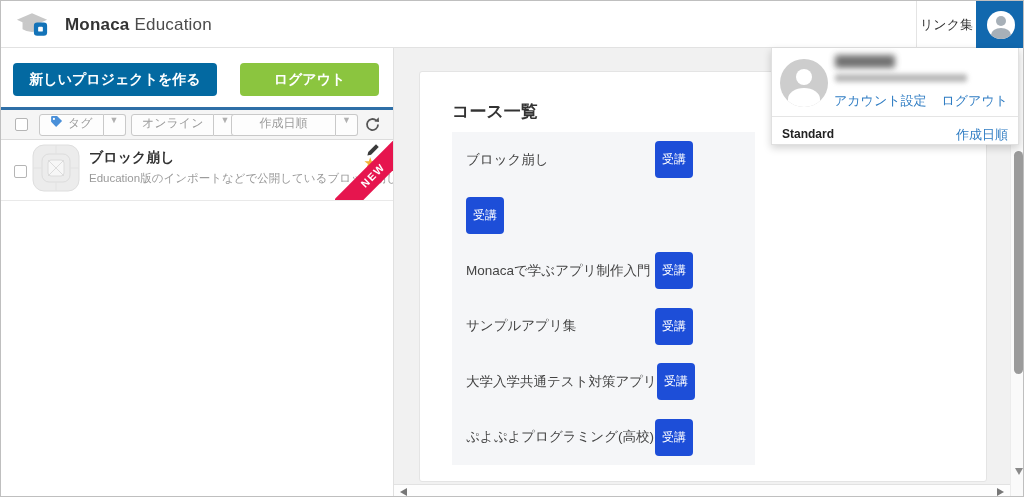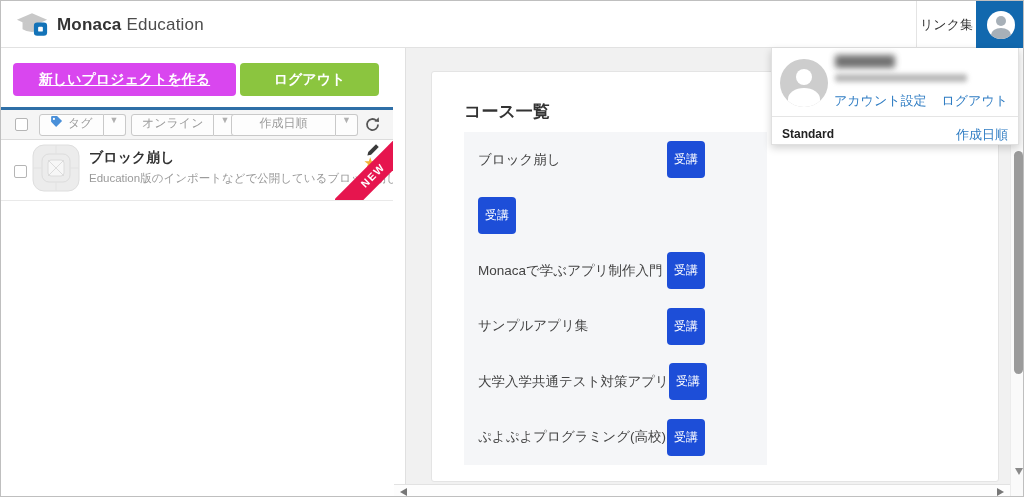--- a/index.html
+++ b/index.html
@@ -6,37 +6,37 @@
   html,body { background:#d7d7d7; }
   body { font-family:"Liberation Sans","DejaVu Sans",sans-serif; }
   .app { position:relative; width:1024px; height:497px; background:#fff; overflow:hidden;
          border:1px solid #bfbfbf; }
 
   
   .header { position:absolute; left:0; top:0; width:1024px; height:47px; background:#fff;
             border-bottom:1px solid #e2e2e2; z-index:20; }
   .brand { position:absolute; left:14px; top:0; height:47px; display:flex; align-items:center; gap:8px; }
   .brand-cap { width:34px; height:27px; }
-  .brand-text { font-size:17px; color:#3a3a3a; letter-spacing:.2px; }
+  .brand-text { font-size:17px; color:#3a3a3a; letter-spacing:.2px;margin-left:8px; }
   .brand-text b { font-weight:bold; color:#333; }
   .brand-text span { font-weight:normal; color:#4c4c4c; }
   .hdr-links { position:absolute; left:915px; top:0; width:60px; height:47px;
                border-left:1px solid #e4e4e4; display:flex; align-items:center; justify-content:center;
                font-size:13px; color:#333; cursor:pointer; }
   .hdr-avatar { position:absolute; left:975px; top:0; width:49px; height:47px; background:#1168ae;
                 display:flex; align-items:center; justify-content:center; cursor:pointer; }
   .avatar-circle { width:28px; height:28px; border-radius:50%; background:#fff; position:relative; overflow:hidden; }
   .avatar-circle .head { position:absolute; left:9px; top:5px; width:10px; height:10px; border-radius:50%; background:#a7b0b8; }
   .avatar-circle .body { position:absolute; left:4px; top:17px; width:20px; height:14px; border-radius:50% 50% 0 0; background:#a7b0b8; }
 
   
   .left-panel { position:absolute; left:0; top:47px; width:392px; height:450px; background:#fff; }
   .btn { border:none; border-radius:4px; color:#fff; font-weight:bold; font-size:14px;
          cursor:pointer; font-family:inherit; }
-  .btn-new { position:absolute; left:12px; top:15px; width:223px; height:33px; background:#d946ef;text-decoration:underline; }
+  .btn-new { position:absolute; left:12px; top:15px; width:204px; height:33px; background:#0369a1; }
   .btn-import { position:absolute; left:239px; top:15px; width:139px; height:33px; background:#8bc53f; }
 
   .toolbar { position:absolute; left:0; top:59px; width:392px; height:33px; background:#f5f5f5;
              border-top:3px solid #2f6fa7; border-bottom:1px solid #dcdcdc; }
   .cbx { width:13px; height:13px; background:#fff; border:1px solid #b5b5b5; border-radius:2px; cursor:pointer; }
   .toolbar .cbx { position:absolute; left:14px; top:8px; }
   .btn-group { position:absolute; top:4px; height:22px; display:flex; }
   .bg-tag { left:38px; }
   .bg-online { left:130px; }
   .bg-sort { left:230px; }
@@ -56,21 +56,21 @@
                white-space:nowrap; }
   .pencil { position:absolute; right:13px; top:2px; width:14px; height:14px; cursor:pointer; }
   .star { position:absolute; right:16px; top:15px; font-size:15px; color:#f2b338; cursor:pointer;
           font-family:"DejaVu Sans",sans-serif; line-height:1; }
   .ribbon-wrap { position:absolute; right:0; top:0; width:58px; height:60px; overflow:hidden; pointer-events:none; }
   .ribbon { position:absolute; width:100px; height:21px; right:-30px; top:24px; background:#e6154e;
             transform:rotate(-45deg); color:#fff; font-size:10.5px; font-weight:bold; letter-spacing:1.5px;
             text-align:center; line-height:21px; }
 
   
-  .right-panel { position:absolute; left:404px; top:47px; width:617px; height:450px; background:#f1f1f1;
+  .right-panel { position:absolute; left:392px; top:47px; width:617px; height:450px; background:#f1f1f1;
                  border-left:1px solid #e0e0e0; }
   .course-card { position:absolute; left:25px; top:23px; width:568px; height:411px; background:#fff;
                  border:1px solid #e4e4e4; border-radius:3px; }
   .course-title { position:absolute; left:32px; top:28px; font-size:17px; font-weight:bold; color:#333; }
   .course-list { position:absolute; left:32px; top:60px; width:303px; height:333px; background:#f5f6f8;
                  display:flex; flex-direction:column; }
   .course-row { flex:1; display:flex; align-items:center; justify-content:space-between;
                 padding:0 62px 0 14px; }
   .course-name { font-size:13.5px; color:#444; white-space:nowrap; }
   .enroll-btn { background:#1d4ed8; color:#fff; border:none; border-radius:4px; font-size:12px;

